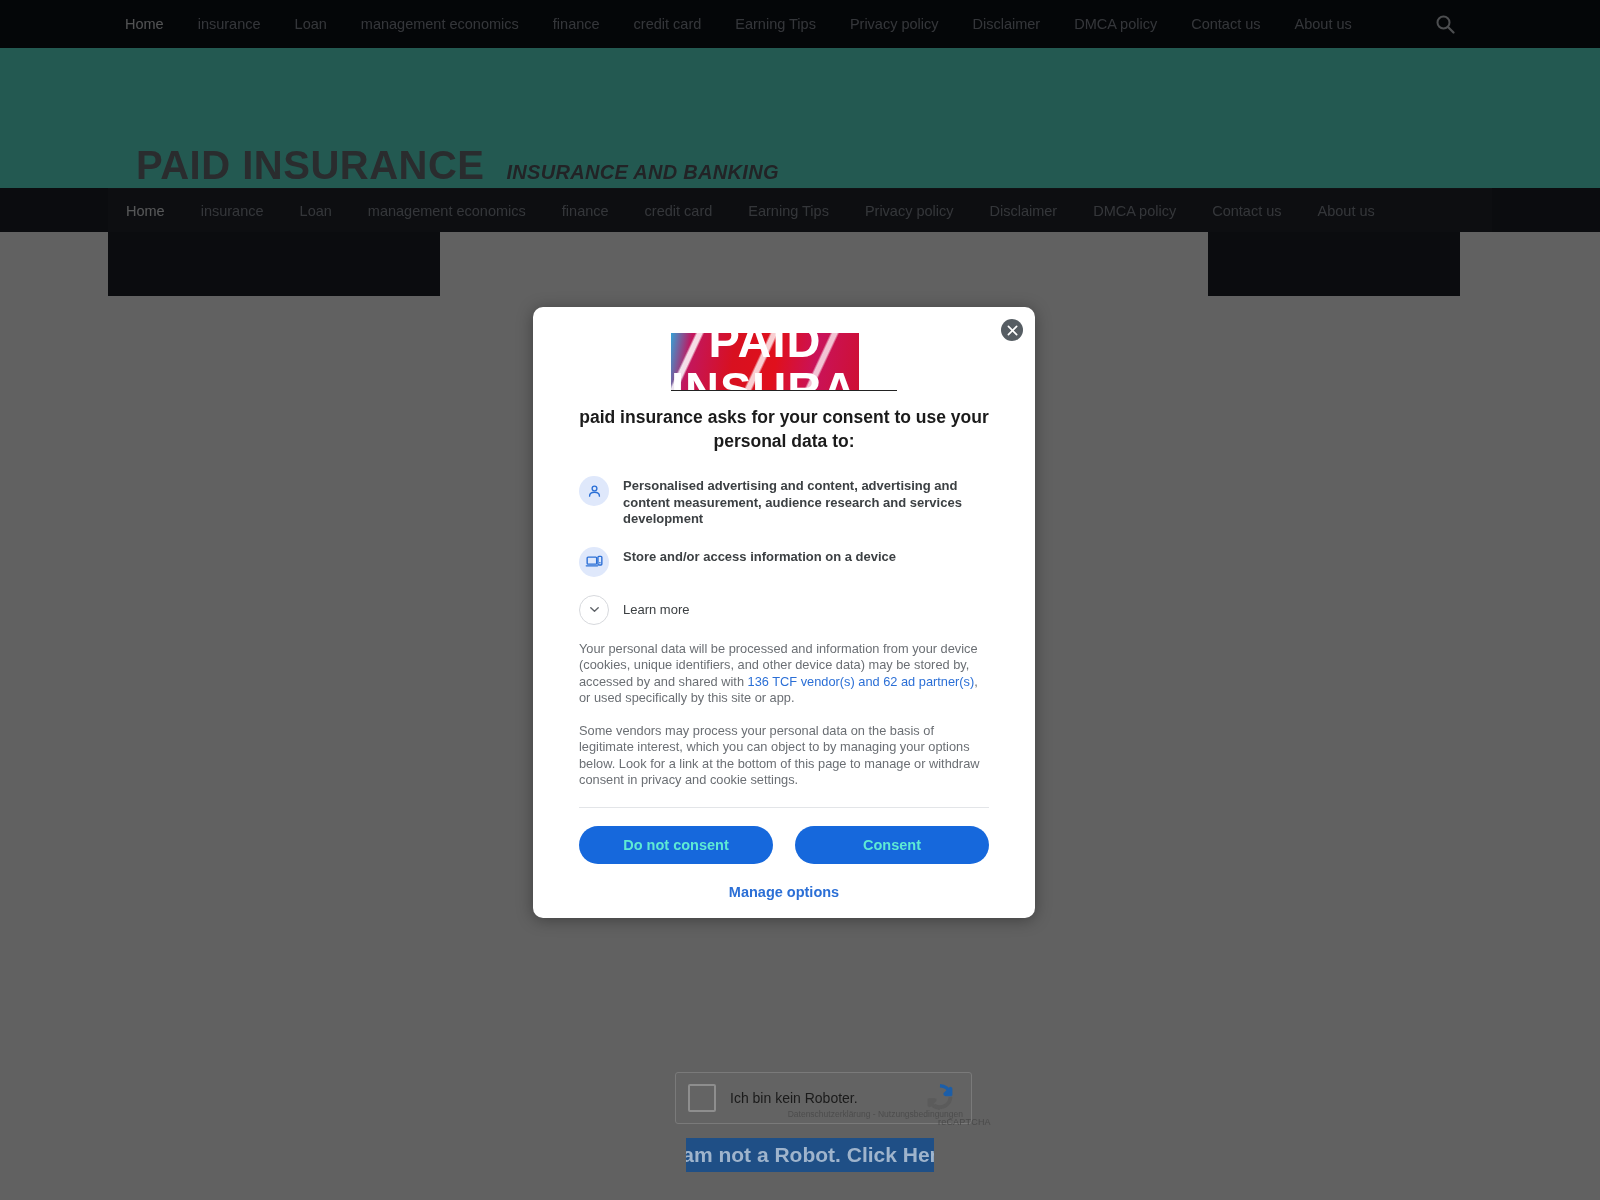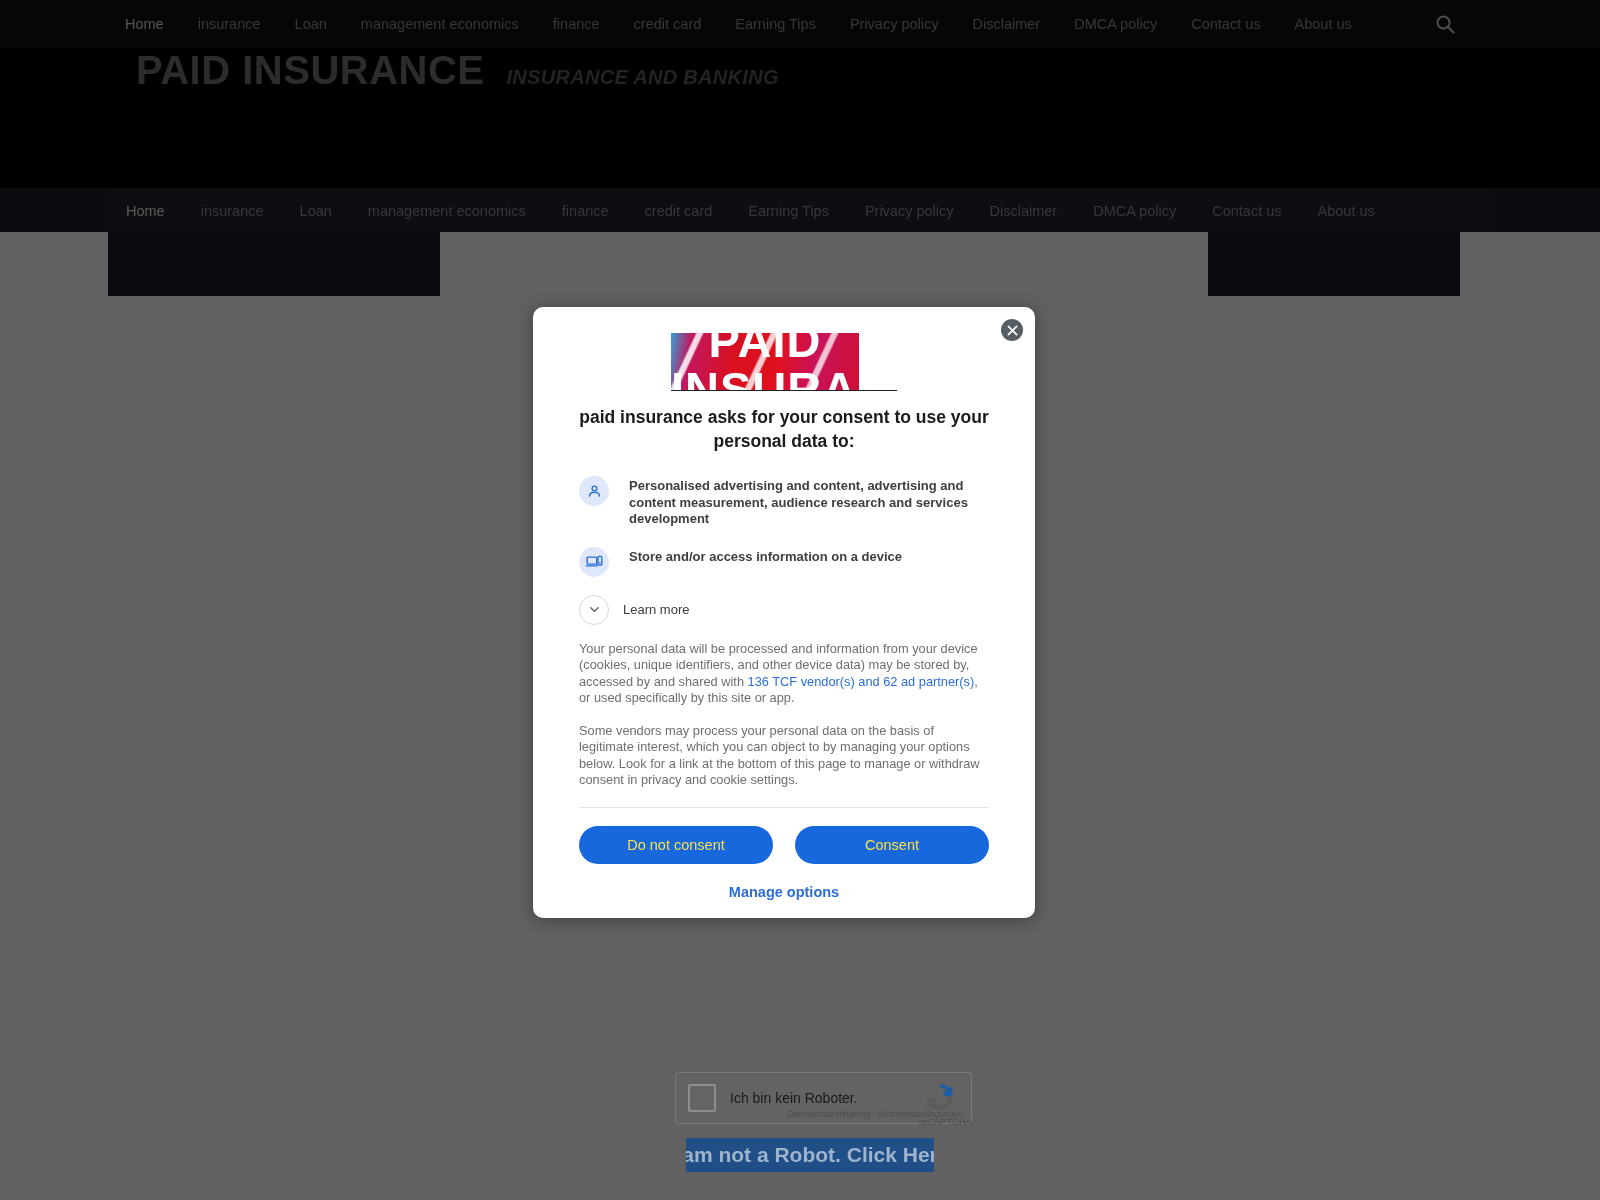--- a/index.html
+++ b/index.html
@@ -46,24 +46,24 @@
     position: absolute;
     right: 142px;
     top: 50%;
     transform: translateY(-50%);
     width: 26px; height: 26px;
     display: flex; align-items: center; justify-content: center;
     cursor: pointer;
   }
 
   .site-header {
-    background: #000000;
+    background: #5eead4;
     height: 140px;
     display: flex;
-    align-items: flex-start;
+    align-items: flex-end;
   }
   .brand-wrap {
     margin-left: 136px;
     display: flex;
     align-items: baseline;
     gap: 22px;
   }
   .brand-title {
     font-size: 40px;
     font-weight: bold;
@@ -162,20 +162,21 @@
     position: absolute;
     right: 10px; top: 9px;
     width: 42px;
     text-align: center;
   }
   .rc-logo-text {
     font-size: 9px;
     color: #4a4a4a;
     margin-top: 1px;
     letter-spacing: 0.2px;
+    margin-left: 19px;
   }
   .rc-fine {
     position: absolute;
     right: 8px; bottom: 4px;
     font-size: 8.5px;
     color: #4d4d4d;
     white-space: nowrap;
   }
   .robot-banner {
     margin-top: 14px;
@@ -260,21 +261,21 @@
     color: #1b1b1b;
     text-align: center;
     line-height: 24px;
   }
   .purposes {
     margin: 22px 46px 0 46px;
   }
   .purpose {
     display: flex;
     align-items: flex-start;
-    gap: 20px;
+    gap: 14px;
     margin-bottom: 18px;
   }
   .p-icon {
     flex: 0 0 auto;
     width: 30px; height: 30px;
     border-radius: 50%;
     background: #dfe8fb;
     display: flex;
     align-items: center; justify-content: center;
     margin-top: 1px;
@@ -325,23 +326,23 @@
     display: flex;
     justify-content: space-between;
     margin: 18px 46px 0 46px;
     gap: 22px;
   }
   .btn {
     flex: 1 1 0;
     height: 38px;
     border-radius: 19px;
     background: #1668dc;
-    color: #fde047;
+    color: #5eead4;
     font-size: 14.5px;
-    font-weight: normal;
+    font-weight: bold;
     border: none;
     cursor: pointer;
     font-family: "Liberation Sans", sans-serif;
   }
   .manage {
     display: block;
     text-align: center;
     margin-top: 20px;
     font-size: 14.5px;
     font-weight: bold;

